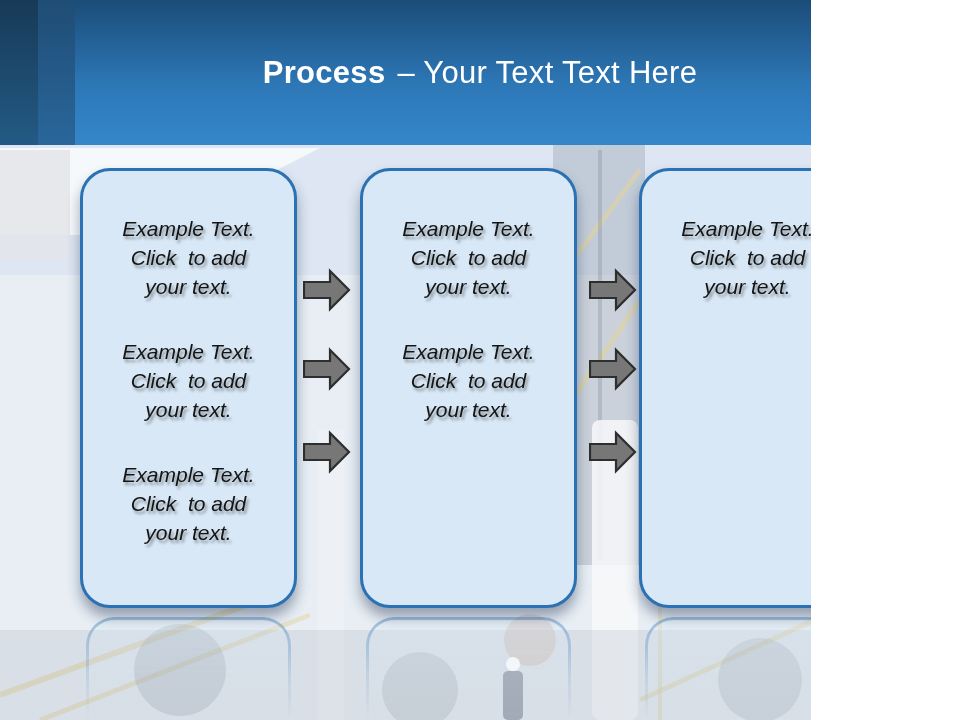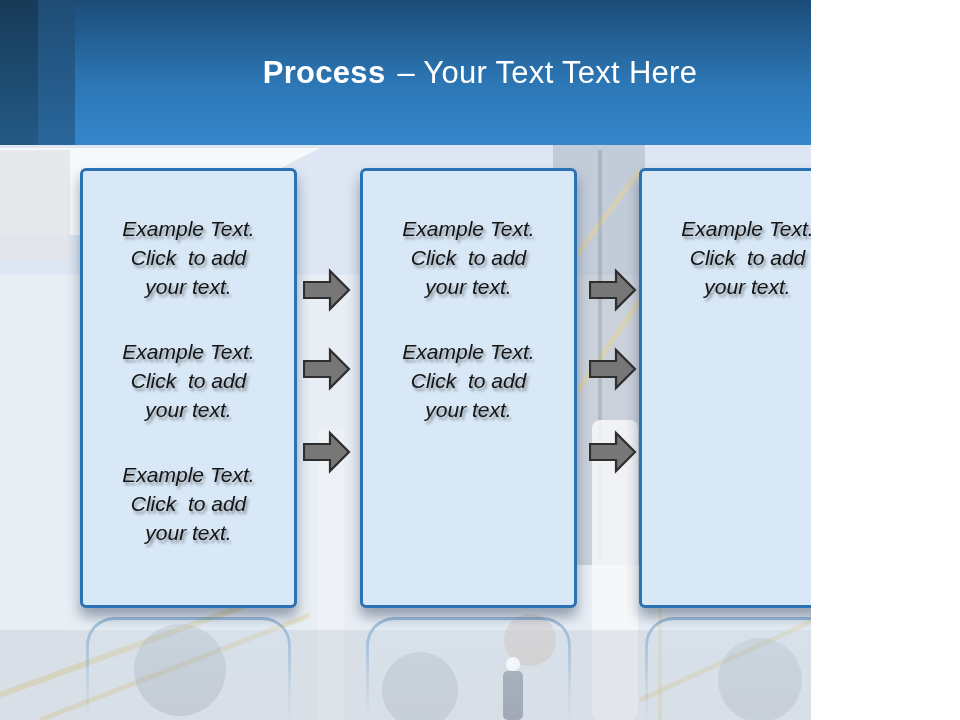--- a/index.html
+++ b/index.html
@@ -16,21 +16,21 @@
     background:linear-gradient(180deg,#173a57,#235a85);}
   .stripe-mid{position:absolute;left:38px;top:0;width:37px;height:145px;
     background:linear-gradient(180deg,#1f4d75,#2a669b);}
   .title{position:absolute;left:75px;top:0;width:810px;height:145px;
     display:flex;align-items:center;justify-content:center;
     color:#ffffff;font-size:31px;letter-spacing:0.3px;white-space:pre;}
   .title .b{font-weight:bold;margin-right:12px;}
 
   
   .box{position:absolute;top:168px;width:217px;height:440px;box-sizing:border-box;
-    background:#d8e8f6;border:3px solid #2b72b4;border-radius:6px;
+    background:#d8e8f6;border:3px solid #2b72b4;border-radius:30px;
     padding-top:43px;box-shadow:0 9px 13px rgba(30,50,80,0.42);}
   .box1{left:80px;} .box2{left:360px;} .box3{left:639px;}
   .para{margin:0 0 36px;text-align:center;font-style:italic;
     font-size:21px;line-height:29px;color:#141414;
     text-shadow:2px 3px 3px rgba(0,0,0,0.38);}
   .line{white-space:pre;}
 
   
   .refl{position:absolute;top:617px;height:103px;width:205px;box-sizing:border-box;
     background:rgba(216,232,246,0.32);

